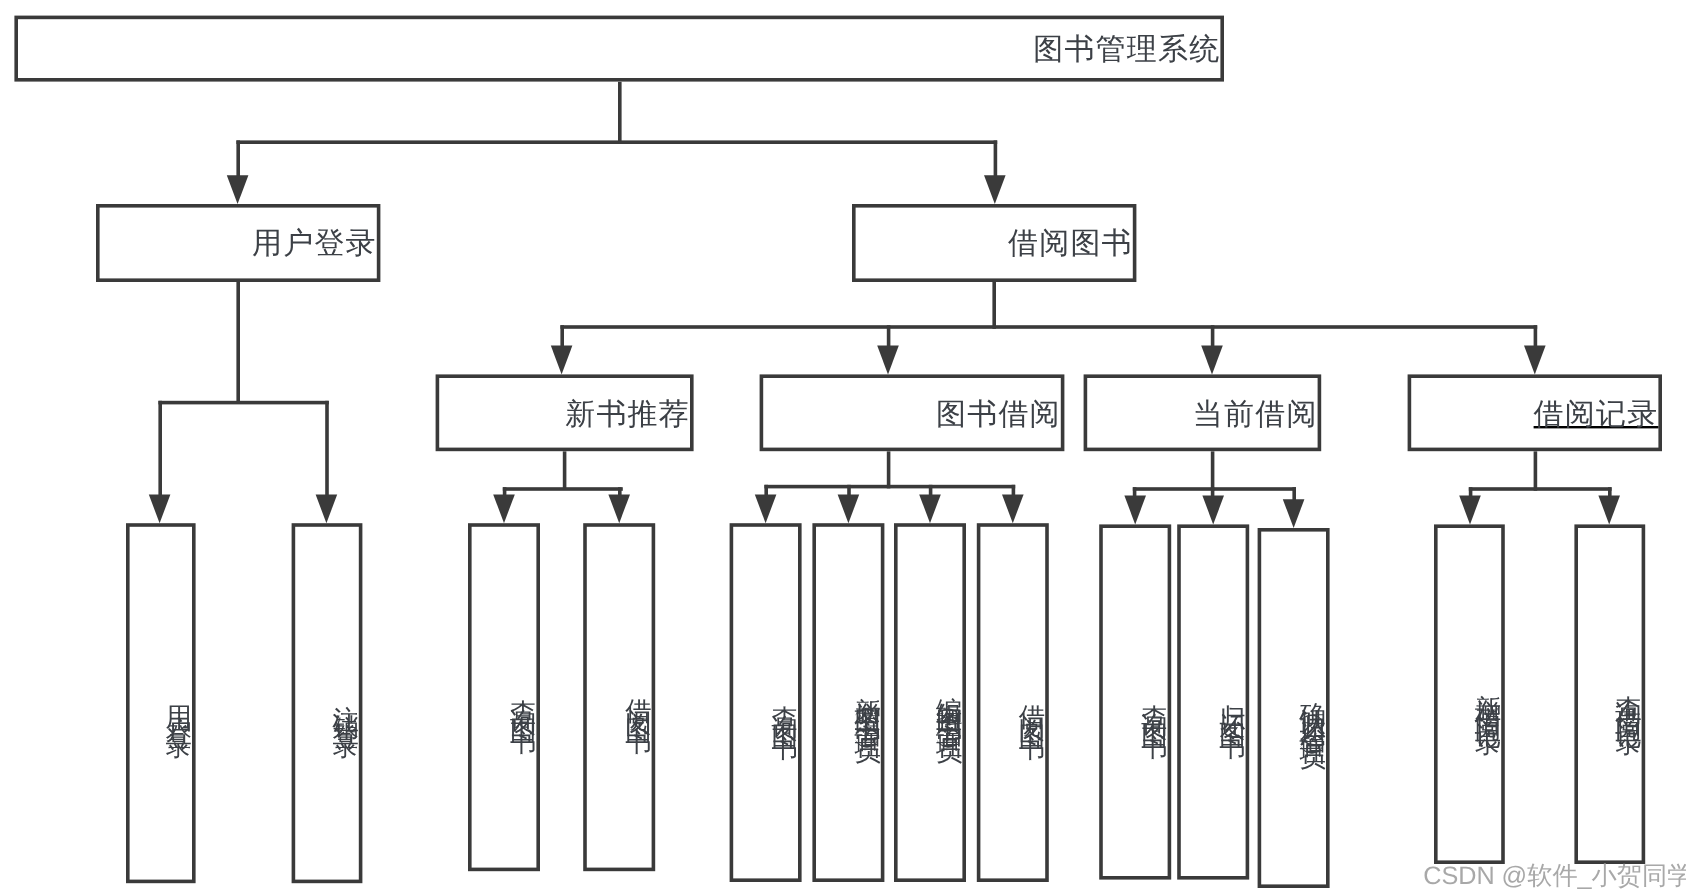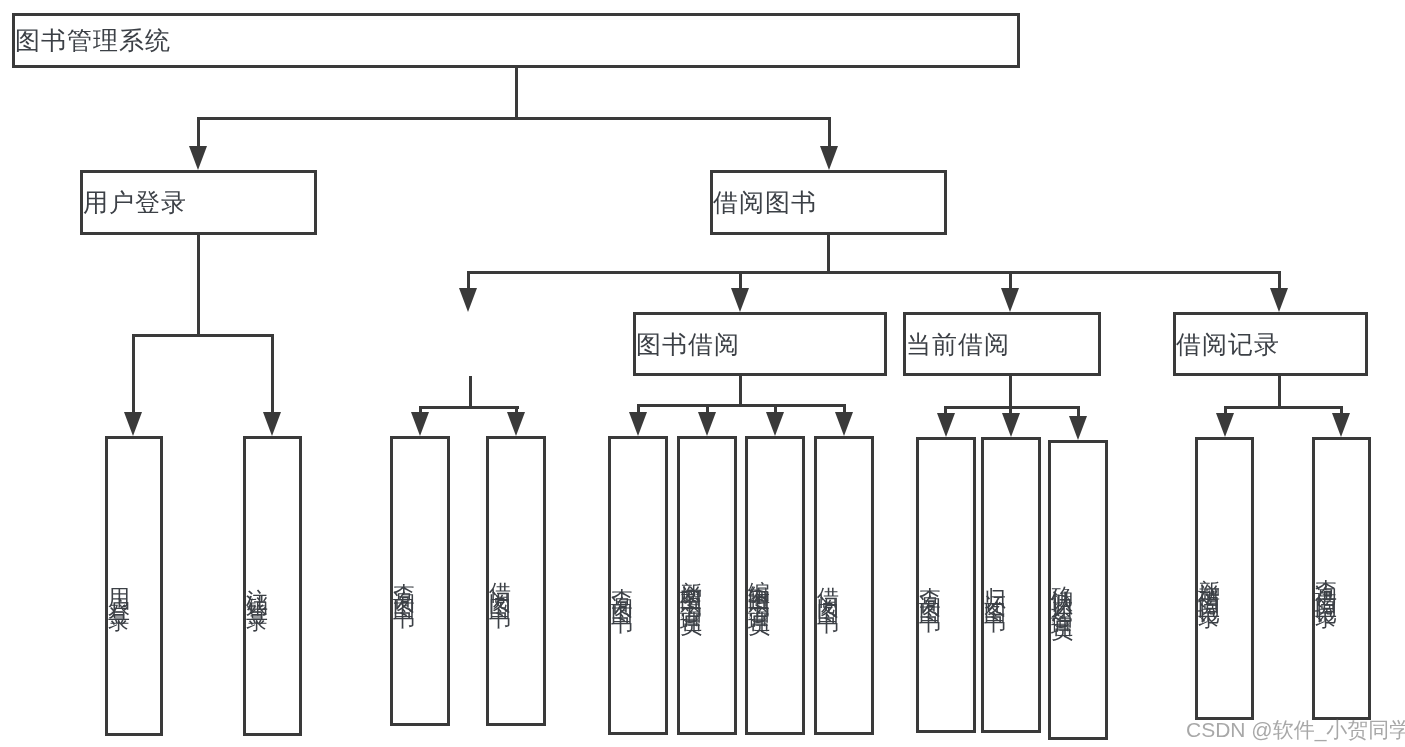--- a/index.html
+++ b/index.html
@@ -2,21 +2,21 @@
 <html><head>
 <meta charset="utf-8">
 <style>
   html,body { margin:0; padding:0; background:#ffffff; }
   .canvas {
     position:relative; width:1405px; height:747px; background:#ffffff;
     font-family:"Liberation Sans","DejaVu Sans",sans-serif; overflow:hidden;
   }
   .box {
     position:absolute; box-sizing:border-box; background:#ffffff;
-    border:3px solid #3a3a3a; display:flex; align-items:center; justify-content:flex-start;
+    border:3px solid #3a3a3a; display:flex; align-items:center; justify-content:flex-end;
     z-index:2;
   }
   .hlabel { font-size:25px; color:#3c4046; letter-spacing:1px; white-space:nowrap; }
   .vlabel {
     writing-mode:vertical-rl; text-orientation:mixed;
     font-size:22px; color:#3c4046; letter-spacing:8px; line-height:1;
   }
   .vline { position:absolute; width:3px; background:#3a3a3a; z-index:1; }
   .hline { position:absolute; height:3px; background:#3a3a3a; z-index:1; }
   .arrow {
@@ -63,27 +63,30 @@
   <div class="hline" style="left:467px; top:271px; width:814px;"></div>
   <div class="vline" style="left:467px;  top:271px; height:22px;"></div>
   <div class="vline" style="left:739px;  top:271px; height:22px;"></div>
   <div class="vline" style="left:1009px; top:271px; height:22px;"></div>
   <div class="vline" style="left:1278px; top:271px; height:22px;"></div>
   <div class="arrow" style="left:459px;  top:288px;"></div>
   <div class="arrow" style="left:731px;  top:288px;"></div>
   <div class="arrow" style="left:1001px; top:288px;"></div>
   <div class="arrow" style="left:1270px; top:288px;"></div>
 
+  <div class="box" style="left:363px; top:312px; width:215px; height:64px;">
+    <span class="hlabel">新书推荐</span>
+  </div>
   <div class="box" style="left:633px; top:312px; width:254px; height:64px;">
     <span class="hlabel">图书借阅</span>
   </div>
   <div class="box" style="left:903px; top:312px; width:198px; height:64px;">
     <span class="hlabel">当前借阅</span>
   </div>
-  <div class="box" style="left:1173px; top:312px; width:195px; height:64px;">
+  <div class="box" style="left:1173px; top:312px; width:212px; height:64px;text-decoration:underline;">
     <span class="hlabel">借阅记录</span>
   </div>
 
   <div class="vline" style="left:469px; top:376px; height:32px;"></div>
   <div class="hline" style="left:419px; top:406px; width:100px;"></div>
   <div class="vline" style="left:419px; top:406px; height:12px;"></div>
   <div class="vline" style="left:515px; top:406px; height:12px;"></div>
   <div class="arrow" style="left:411px; top:412px;"></div>
   <div class="arrow" style="left:507px; top:412px;"></div>
 

